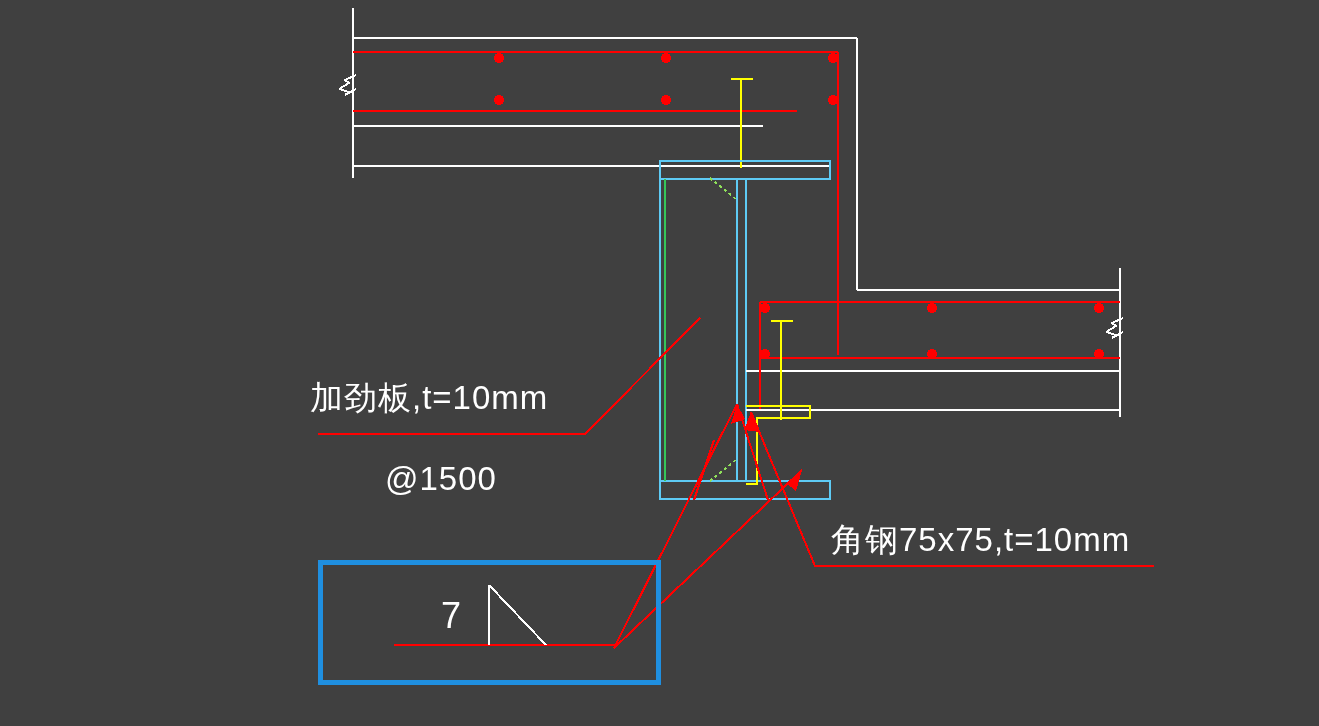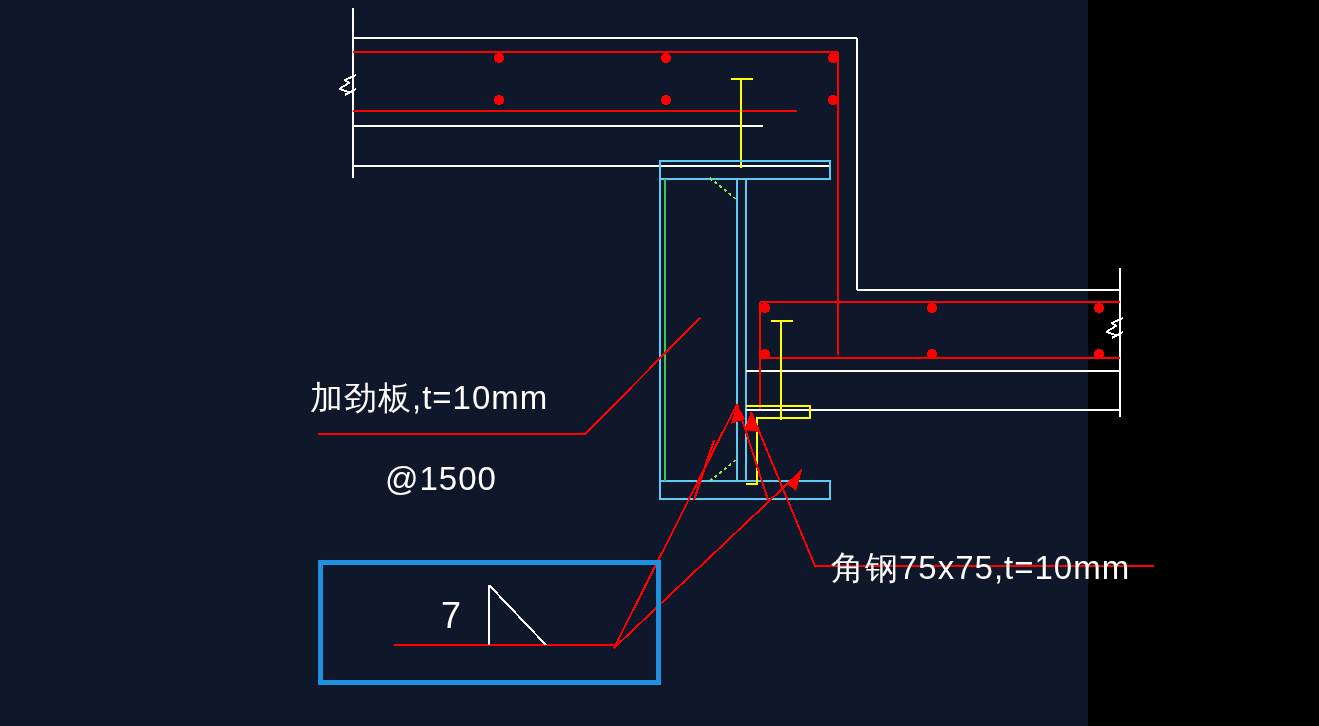--- a/index.html
+++ b/index.html
@@ -7,23 +7,23 @@
     margin: 0;
     padding: 0;
     background: #000000;
     width: 1319px;
     height: 726px;
     overflow: hidden;
     font-family: "Liberation Sans", sans-serif;
   }
   #cad-canvas {
     position: relative;
-    width: 1088px;
+    width: 1319px;
     height: 726px;
-    background: #0f172a;
+    background: #404040;
   }
   #cad-svg {
     position: absolute;
     top: 0;
     left: 0;
     width: 1319px;
     height: 726px;
     display: block;
   }
   .anno-text {
@@ -45,21 +45,20 @@
     top: 462px;
     font-size: 33px;
     line-height: 1;
     margin-left: 48px;
   }
   .label-angle {
     left: 831px;
     top: 523px;
     font-size: 33px;
     line-height: 1;
-    margin-top: 28px;
   }
   .weld-size-text {
     left: 441px;
     top: 598px;
     font-size: 36px;
     line-height: 1;
   }
 </style>
 </head>
 <body>

